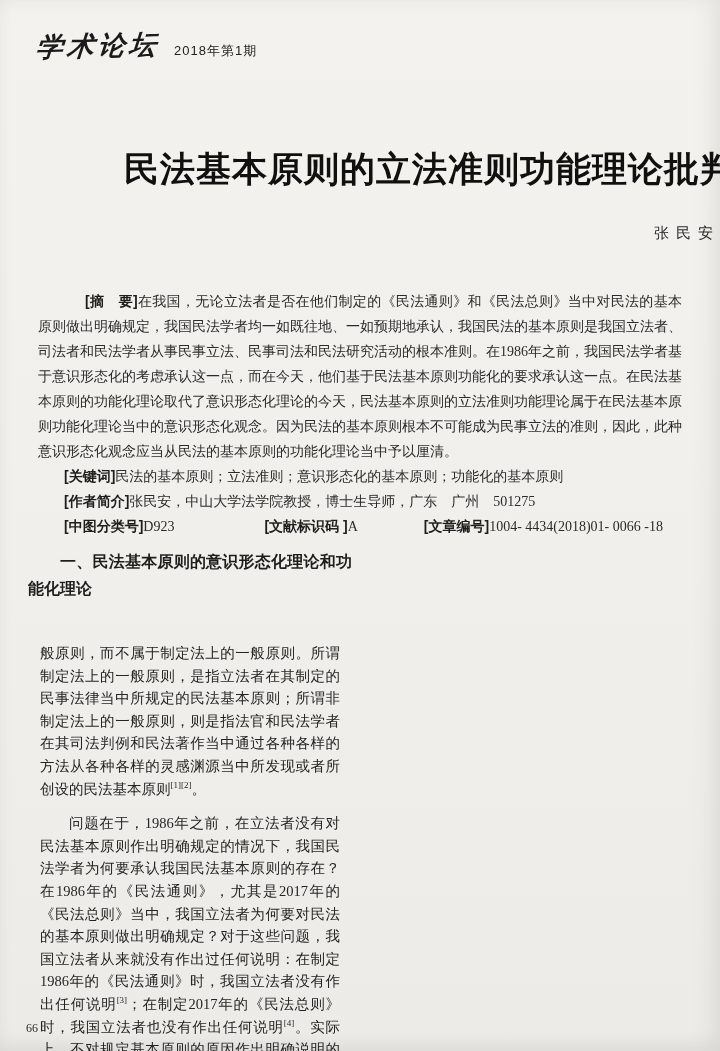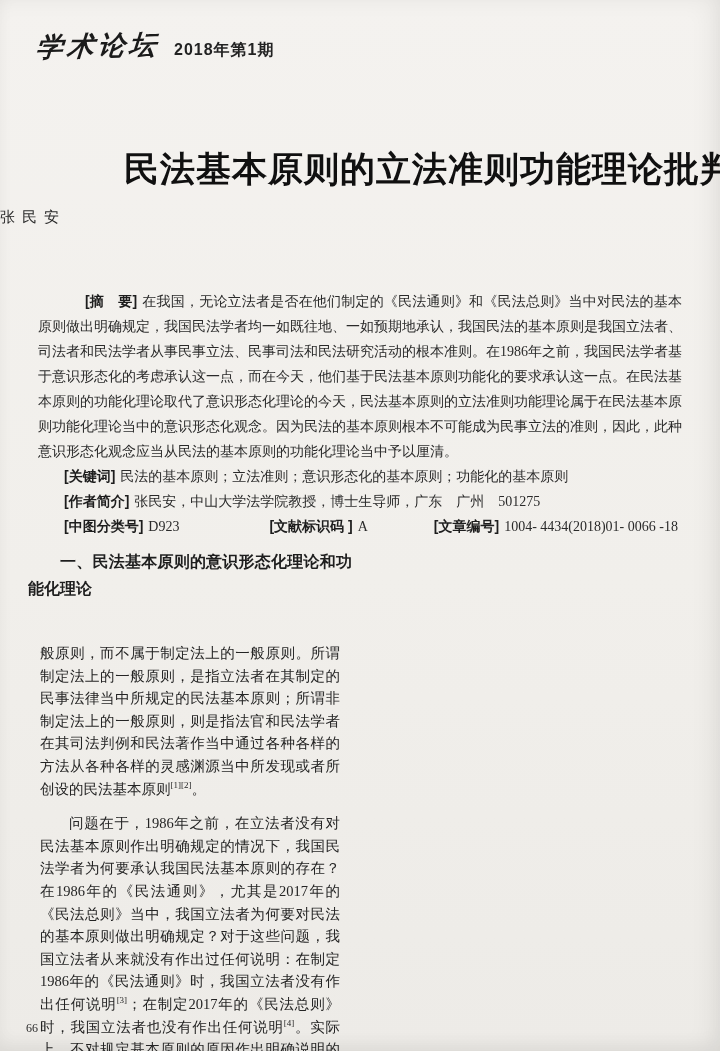--- a/index.html
+++ b/index.html
@@ -30,46 +30,46 @@
     font-family: "DejaVu Serif", serif;
     font-style: italic;
     font-weight: 700;
     font-size: 27px;
     letter-spacing: 4px;
     color: #1b1b1b;
     transform: skewX(-6deg) rotate(-1.5deg);
   }
   .issue {
     font-family: "Liberation Sans", sans-serif;
-    font-weight: 700;
-    font-size: 16px;
+    font-weight: 400;
+    font-size: 13px;
     color: #222;
     letter-spacing: 1px;
   }
 
   
   .title {
     position: absolute;
     top: 130px;
     left: 0;
     width: 100%;
     margin: 16px;
     text-align: right;
     font-family: "Liberation Sans", sans-serif;
     font-weight: 700;
     font-size: 35px;
     letter-spacing: 1px;
     color: #101010;
   }
   .author {
     position: absolute;
-    top: 208px;
+    top: 224px;
     left: 0;
     width: 100%;
-    text-align: left;
+    text-align: right;
     font-size: 15px;
     letter-spacing: 7px;
     color: #2b2b2b;
   }
 
   
   .meta {
     position: absolute;
     top: 289px;
     left: 38px;
@@ -77,21 +77,20 @@
     font-size: 14px;
     line-height: 25px;
     text-align: justify;
     color: #2a2a2a;
   }
   .meta p { margin: 0; }
   .abstract { text-indent: 21px; }
   .label {
     font-family: "Liberation Sans", sans-serif;
     font-weight: 700;
-    margin-right: 5px;
     color: #1d1d1d;
     padding-left: 26px;
   }
   .clc-row { display: flex; white-space: nowrap; }
   .clc-item2 { margin-left: 64px; }
   .clc-item3 { margin-left: 40px; }
 
   
   .columns {
     position: absolute;

